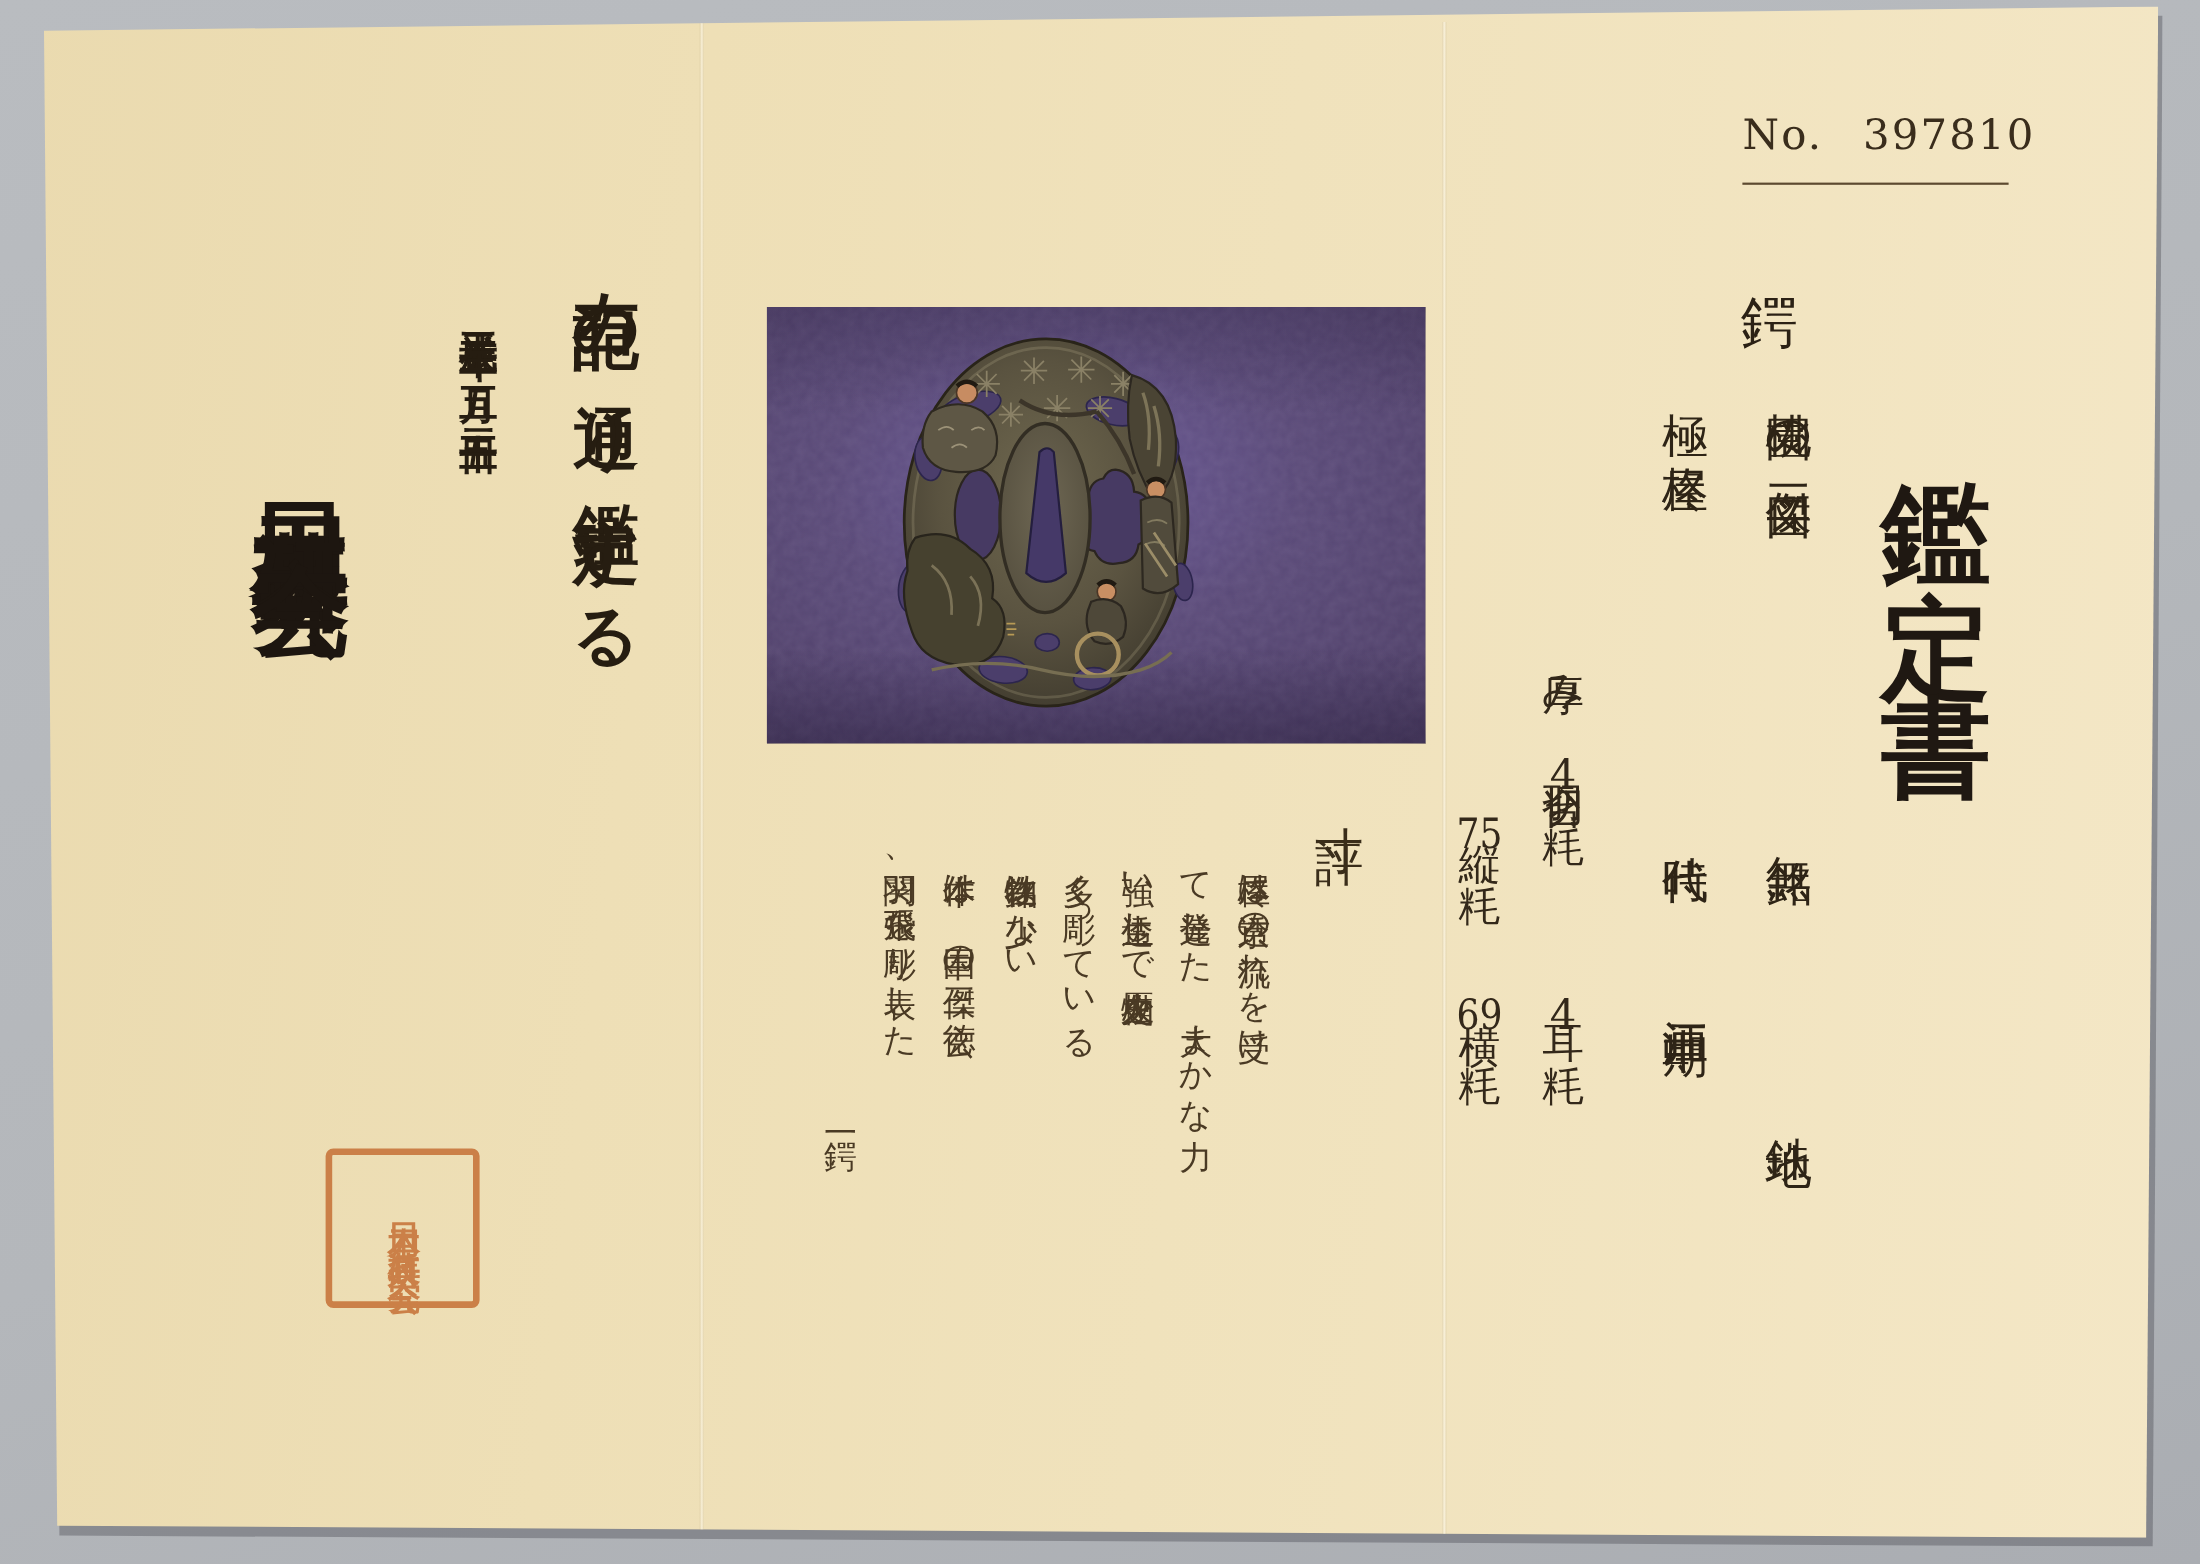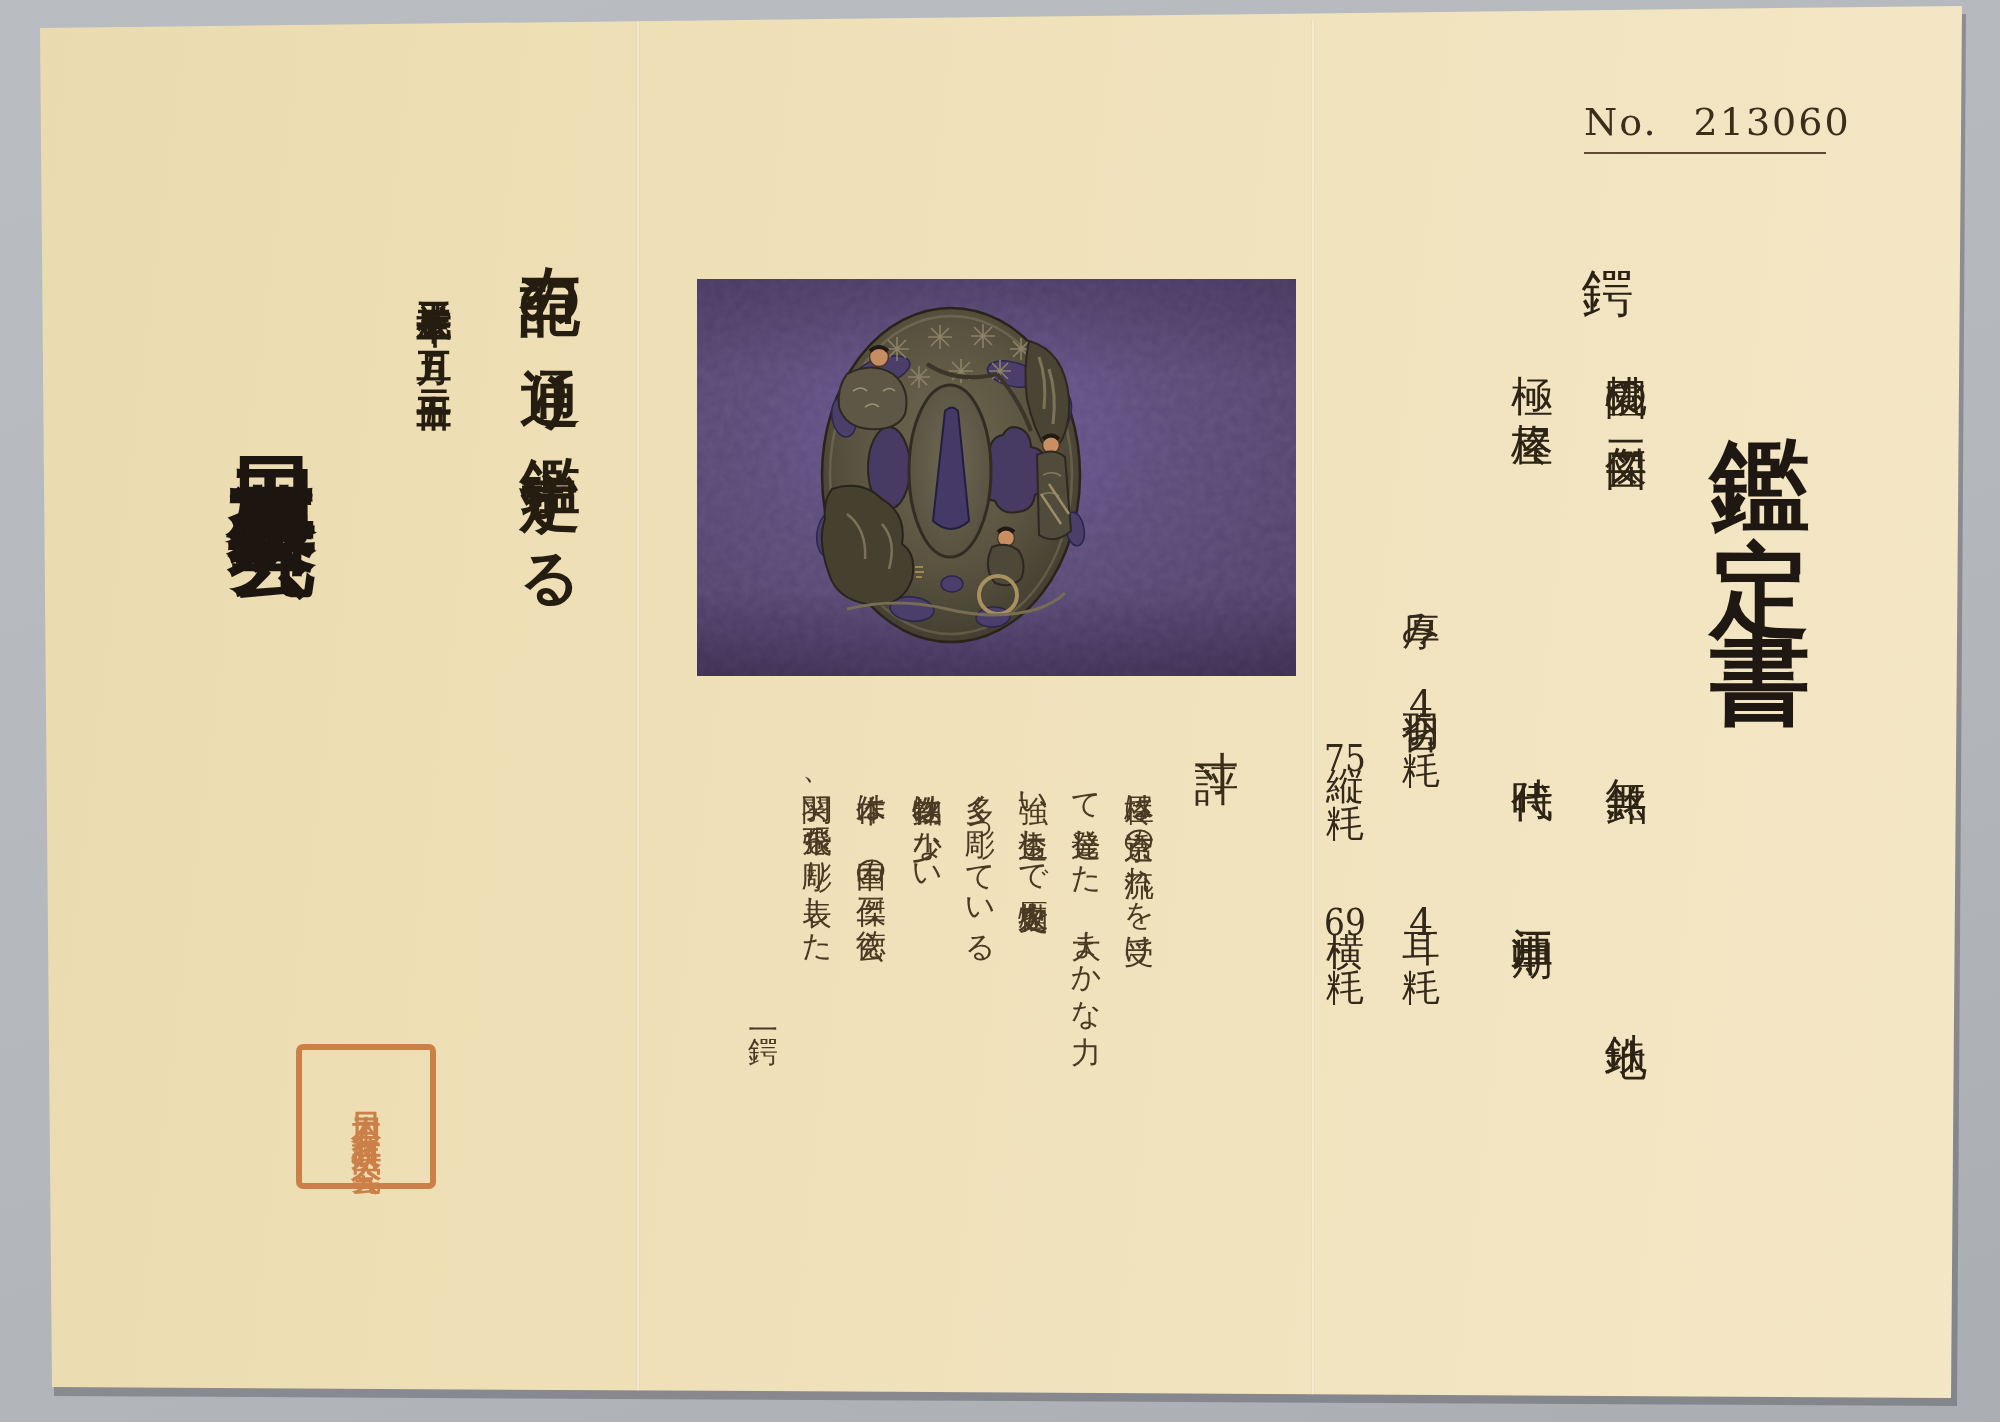--- a/index.html
+++ b/index.html
@@ -19,21 +19,21 @@
   #paper{
     left:0;top:0;width:2000px;height:1422px;
     clip-path:polygon(40px 28px,1962px 6px,1951px 1398px,52px 1387px);
     background:linear-gradient(97deg,#eadaaf 0%,#eedfb6 30%,#f0e2bc 55%,#f4e7c6 100%);
   }
   .crease{top:20px;height:1380px;width:4px;
     background:linear-gradient(90deg,rgba(115,90,50,0.10),rgba(255,252,240,0.55),rgba(115,90,50,0.09));}
   .no-line{
     left:1584px;top:100px;width:242px;height:52px;
     border-bottom:2px solid #5d4a30;display:flex;align-items:baseline;gap:36px;
-    font-size:38px;color:#3a2d1c;letter-spacing:2px;
+    font-size:38px;color:#3a2d1c;letter-spacing:2px;padding-bottom:14px;
   }
   .title-cal{
     left:1708px;top:358px;font-size:100px;font-weight:700;color:#1f1812;
     letter-spacing:0.95em;line-height:1.08;
   }
   .item-kanji{left:1573px;top:229px;font-size:52px;color:#2b2115;}
   .col-theme{left:1602px;width:52px;font-size:42px;letter-spacing:0.14em;color:#2e2416;}
   .col-attr{left:1512px;width:48px;font-size:42px;letter-spacing:0.08em;color:#2e2416;}
   .meas{font-size:38px;color:#33281a;letter-spacing:0.02em;}
   .colA{left:1398px;width:48px;}
@@ -60,21 +60,21 @@
 
 <div class="abs" id="paper-shadow"></div>
 
 <div class="abs" id="paper">
 
   <div class="abs crease" style="left:636px;"></div>
   <div class="abs crease" style="left:1311px;"></div>
 
   <div class="abs no-line">
     <span>No.</span>
-    <span>213060</span>
+    <span>397810</span>
   </div>
 
   <div class="abs v item-kanji">鍔</div>
 
   <div class="abs v col-theme" style="top:342px;">桃園の三傑図</div>
   <div class="abs v col-theme" style="top:745px;">無銘</div>
   <div class="abs v col-theme" style="top:1000px;">鉄地</div>
 
   <div class="abs v col-attr" style="top:342px;">極　柊屋</div>
   <div class="abs v col-attr" style="top:745px;">時代</div>

